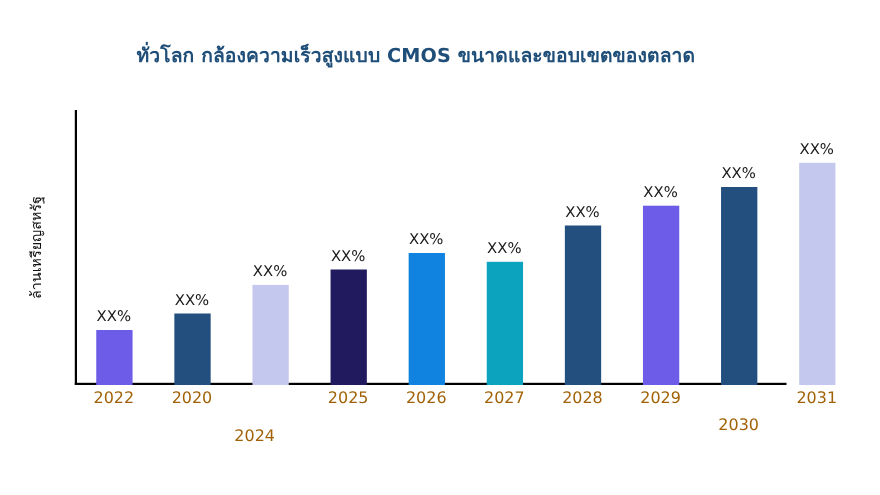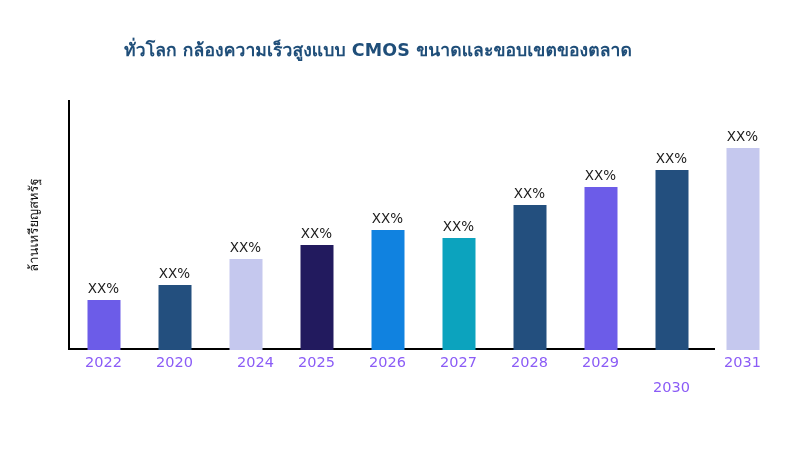--- a/index.html
+++ b/index.html
@@ -128,21 +128,21 @@
     top: 354px;
     width: 712px;
     height: 24px;
   }
   .xtick {
     position: absolute;
     top: 0;
     width: 71px;
     text-align: center;
     font-size: 14.5px;
-    color: #8b5cf6;
+    color: #a16207;
   }
 
   
   .source {
     position: absolute;
     left: 0;
     top: 385px;
     width: 760px;
     text-align: center;
     font-size: 12.5px;
@@ -206,21 +206,21 @@
         <div class="bar-slot" style="left: 639px;">
           <div class="bar" style="height: 202px; background: rgb(197, 200, 238);"></div>
           <div class="bar-label" style="bottom: 206px;">XX%</div>
         </div>
       </div>
   </div>
 
   <div class="xticks" id="xticks-container">
       <div class="xtick" style="left: 0px;">2022</div>
       <div class="xtick" style="left: 71px;">2020</div>
-      <div class="xtick" style="left: 152px;">2024</div>
+      <div class="xtick" style="left: 128px; margin-top: 35px;">2024</div>
       <div class="xtick" style="left: 213px;">2025</div>
       <div class="xtick" style="left: 284px;">2026</div>
       <div class="xtick" style="left: 355px;">2027</div>
       <div class="xtick" style="left: 426px;">2028</div>
       <div class="xtick" style="left: 497px;">2029</div>
       <div class="xtick" style="left: 568px; margin-top: 25px;">2030</div>
       <div class="xtick" style="left: 639px;">2031</div>
     </div>
 
 

